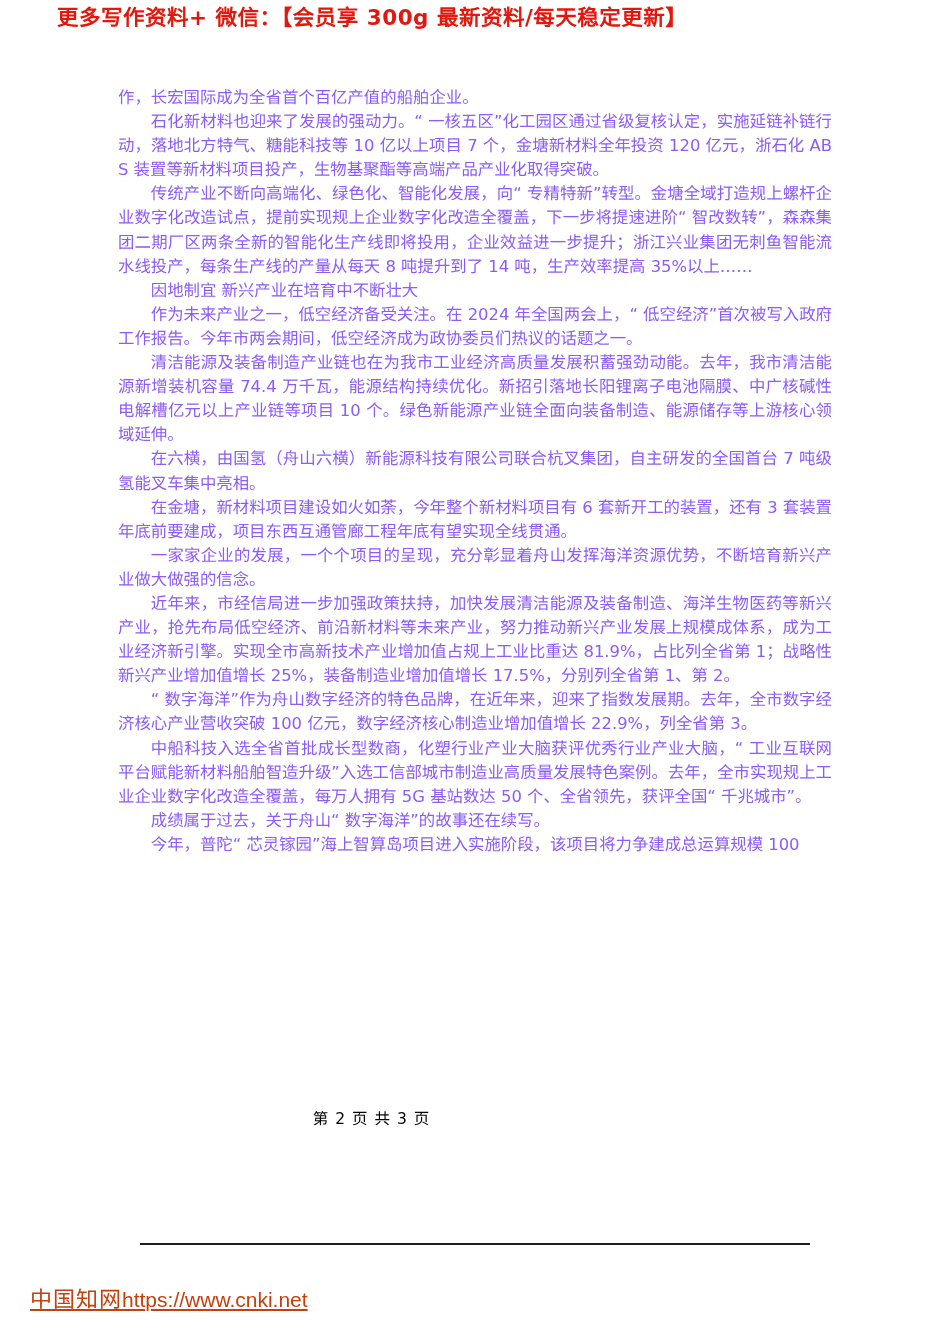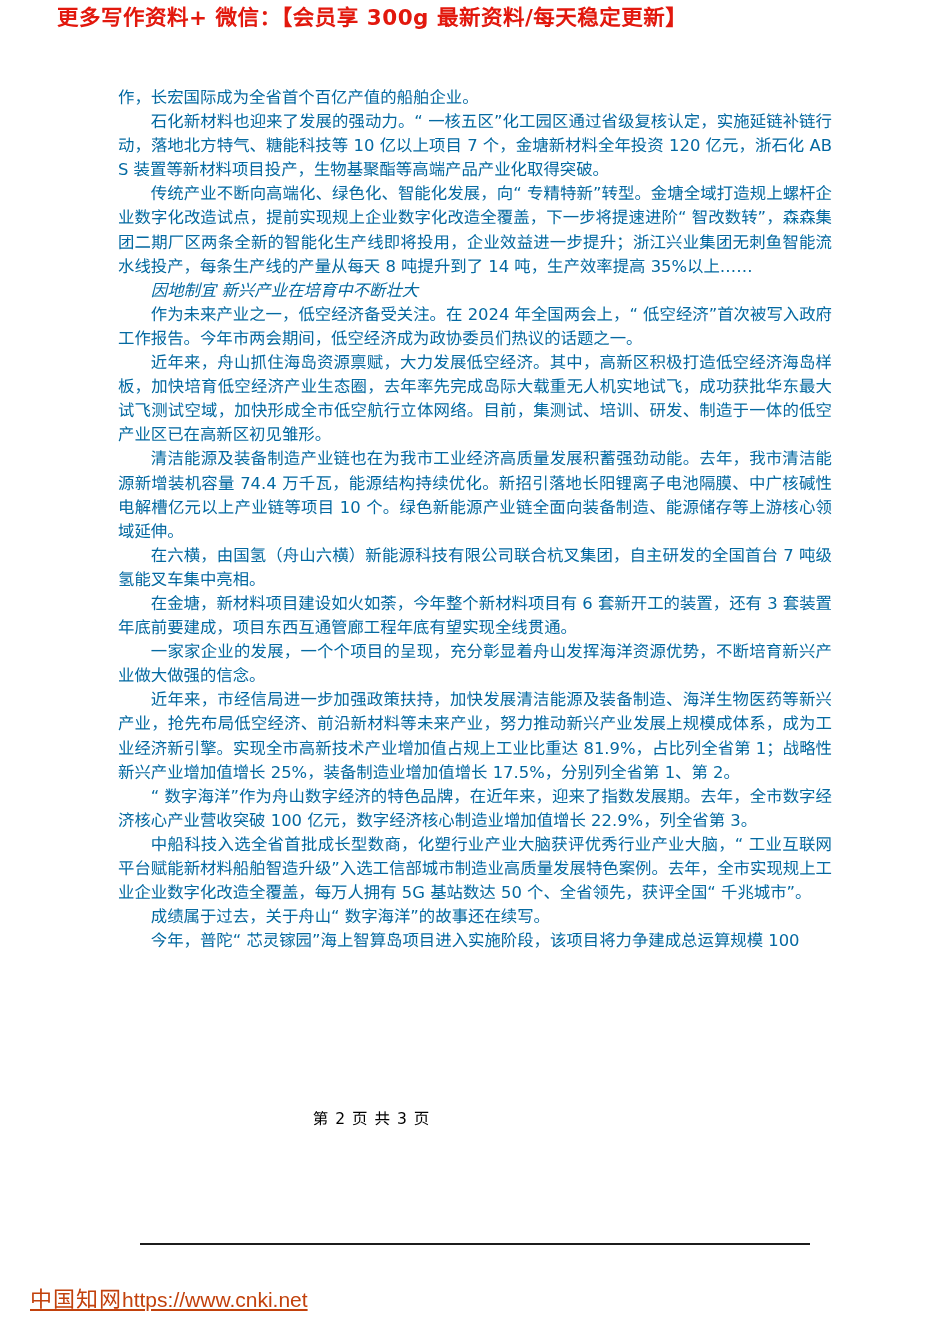--- a/index.html
+++ b/index.html
@@ -39,33 +39,32 @@
   #doc-body {
     position: absolute;
     left: 118px;
     top: 86px;
     width: 714px;
   }
   .para {
     margin: 0;
     font-size: 16.4px;
     line-height: 24.1px;
-    color: #0369a1;
+    color: #8b5cf6;
     text-align: justify;
     text-justify: inter-ideograph;
     font-family: "DejaVu Sans", "Liberation Sans", sans-serif;
     letter-spacing: 0px;
     word-break: break-all;
   }
   .para.indent {
     text-indent: 2em;
   }
   .para.heading {
     text-indent: 2em;
-    font-style: italic;
   }
 
   
   #page-footer {
     position: absolute;
     left: 0;
     top: 1106px;
     width: 852px;
     text-align: center;
     padding-right: 110px;
@@ -113,21 +112,20 @@
 <div id="promo-banner">
   <span class="promo-text">更多写作资料+ 微信：【会员享 300g 最新资料/每天稳定更新】</span>
 </div>
 
 <div id="doc-body">
   <p class="para">作，长宏国际成为全省首个百亿产值的船舶企业。</p>
   <p class="para indent">石化新材料也迎来了发展的强动力。“ 一核五区”化工园区通过省级复核认定，实施延链补链行动，落地北方特气、糖能科技等 10 亿以上项目 7 个，金塘新材料全年投资 120 亿元，浙石化 ABS 装置等新材料项目投产，生物基聚酯等高端产品产业化取得突破。</p>
   <p class="para indent">传统产业不断向高端化、绿色化、智能化发展，向“ 专精特新”转型。金塘全域打造规上螺杆企业数字化改造试点，提前实现规上企业数字化改造全覆盖，下一步将提速进阶“ 智改数转”，森森集团二期厂区两条全新的智能化生产线即将投用，企业效益进一步提升；浙江兴业集团无刺鱼智能流水线投产，每条生产线的产量从每天 8 吨提升到了 14 吨，生产效率提高 35%以上……</p>
   <p class="para heading">因地制宜 新兴产业在培育中不断壮大</p>
   <p class="para indent">作为未来产业之一，低空经济备受关注。在 2024 年全国两会上，“ 低空经济”首次被写入政府工作报告。今年市两会期间，低空经济成为政协委员们热议的话题之一。</p>
-  <p class="para indent">近年来，舟山抓住海岛资源禀赋，大力发展低空经济。其中，高新区积极打造低空经济海岛样板，加快培育低空经济产业生态圈，去年率先完成岛际大载重无人机实地试飞，成功获批华东最大试飞测试空域，加快形成全市低空航行立体网络。目前，集测试、培训、研发、制造于一体的低空产业区已在高新区初见雏形。</p>
   <p class="para indent">清洁能源及装备制造产业链也在为我市工业经济高质量发展积蓄强劲动能。去年，我市清洁能源新增装机容量 74.4 万千瓦，能源结构持续优化。新招引落地长阳锂离子电池隔膜、中广核碱性电解槽亿元以上产业链等项目 10 个。绿色新能源产业链全面向装备制造、能源储存等上游核心领域延伸。</p>
   <p class="para indent">在六横，由国氢（舟山六横）新能源科技有限公司联合杭叉集团，自主研发的全国首台 7 吨级氢能叉车集中亮相。</p>
   <p class="para indent">在金塘，新材料项目建设如火如荼，今年整个新材料项目有 6 套新开工的装置，还有 3 套装置年底前要建成，项目东西互通管廊工程年底有望实现全线贯通。</p>
   <p class="para indent">一家家企业的发展，一个个项目的呈现，充分彰显着舟山发挥海洋资源优势，不断培育新兴产业做大做强的信念。</p>
   <p class="para indent">近年来，市经信局进一步加强政策扶持，加快发展清洁能源及装备制造、海洋生物医药等新兴产业，抢先布局低空经济、前沿新材料等未来产业，努力推动新兴产业发展上规模成体系，成为工业经济新引擎。实现全市高新技术产业增加值占规上工业比重达 81.9%，占比列全省第 1；战略性新兴产业增加值增长 25%，装备制造业增加值增长 17.5%，分别列全省第 1、第 2。</p>
   <p class="para indent">“ 数字海洋”作为舟山数字经济的特色品牌，在近年来，迎来了指数发展期。去年，全市数字经济核心产业营收突破 100 亿元，数字经济核心制造业增加值增长 22.9%，列全省第 3。</p>
   <p class="para indent">中船科技入选全省首批成长型数商，化塑行业产业大脑获评优秀行业产业大脑，“ 工业互联网平台赋能新材料船舶智造升级”入选工信部城市制造业高质量发展特色案例。去年，全市实现规上工业企业数字化改造全覆盖，每万人拥有 5G 基站数达 50 个、全省领先，获评全国“ 千兆城市”。</p>
   <p class="para indent">成绩属于过去，关于舟山“ 数字海洋”的故事还在续写。</p>
   <p class="para indent">今年，普陀“ 芯灵镓园”海上智算岛项目进入实施阶段，该项目将力争建成总运算规模 100</p>
 </div>

